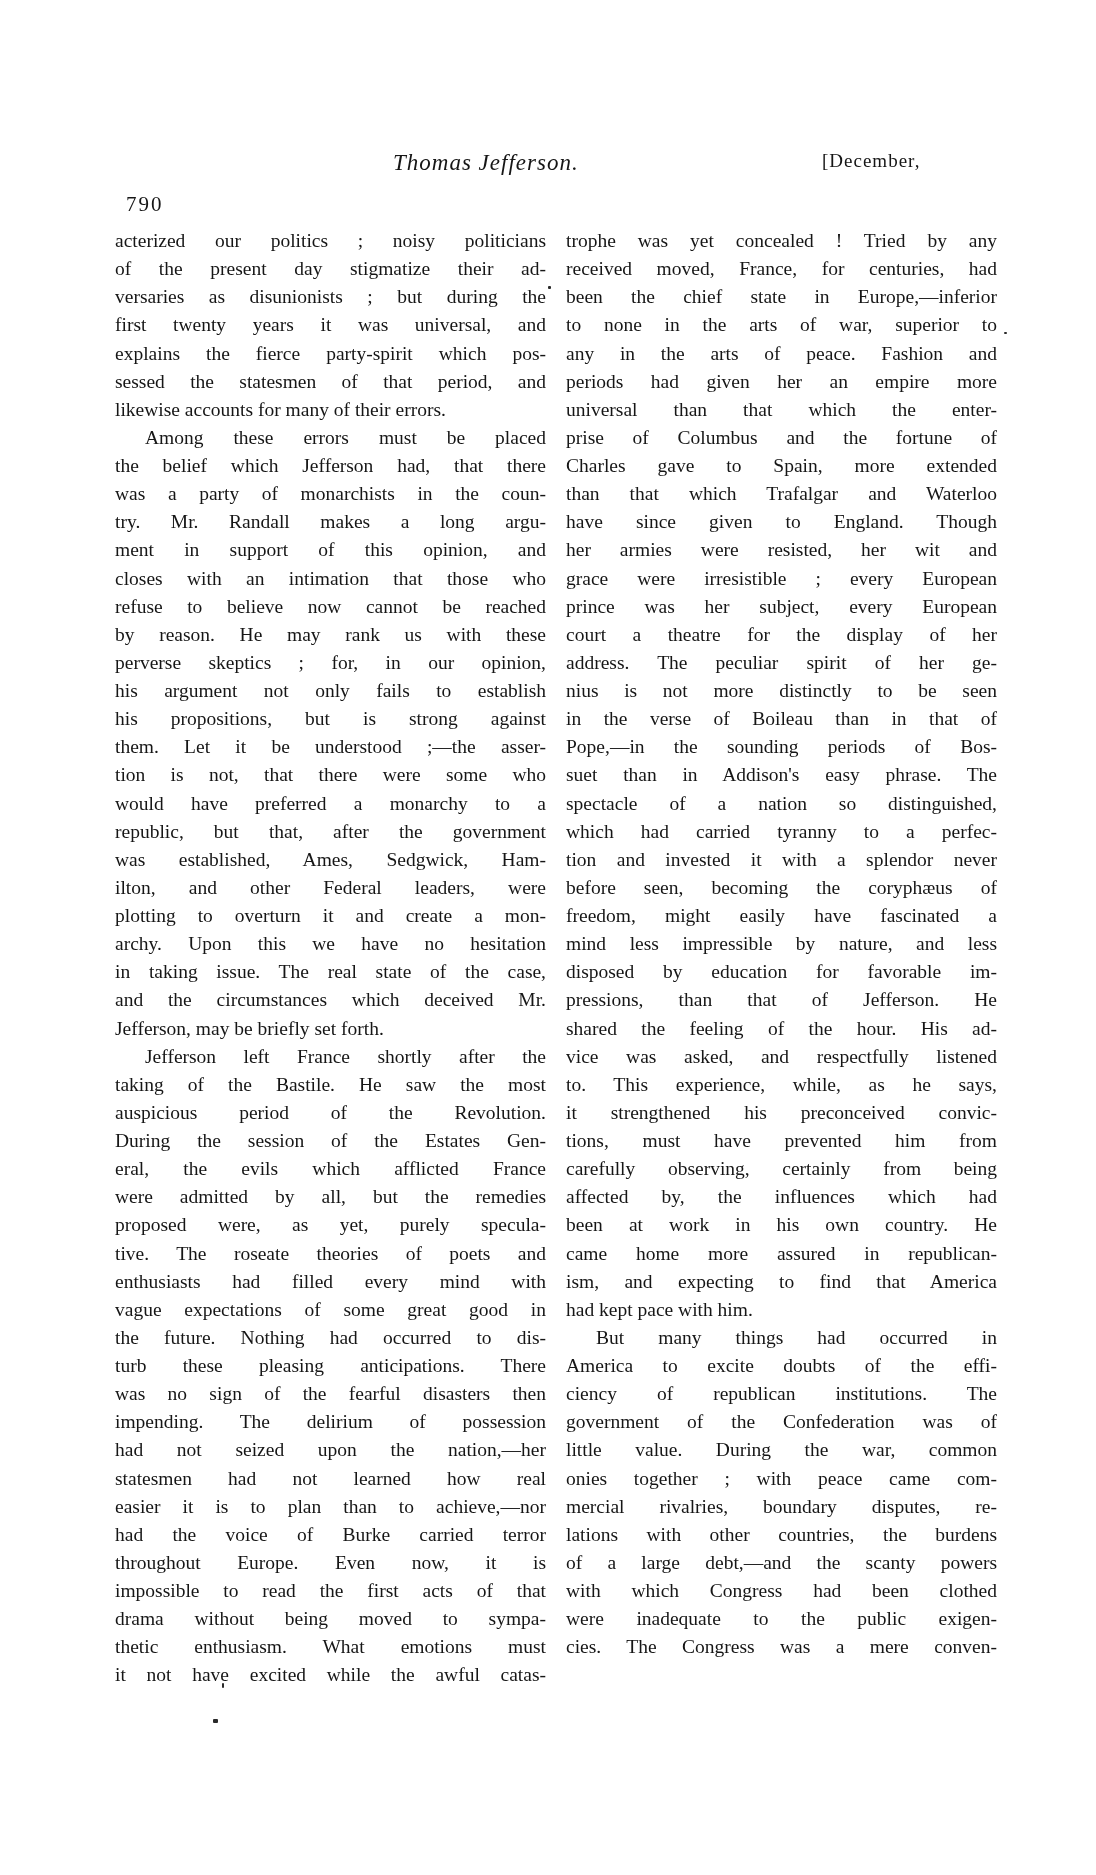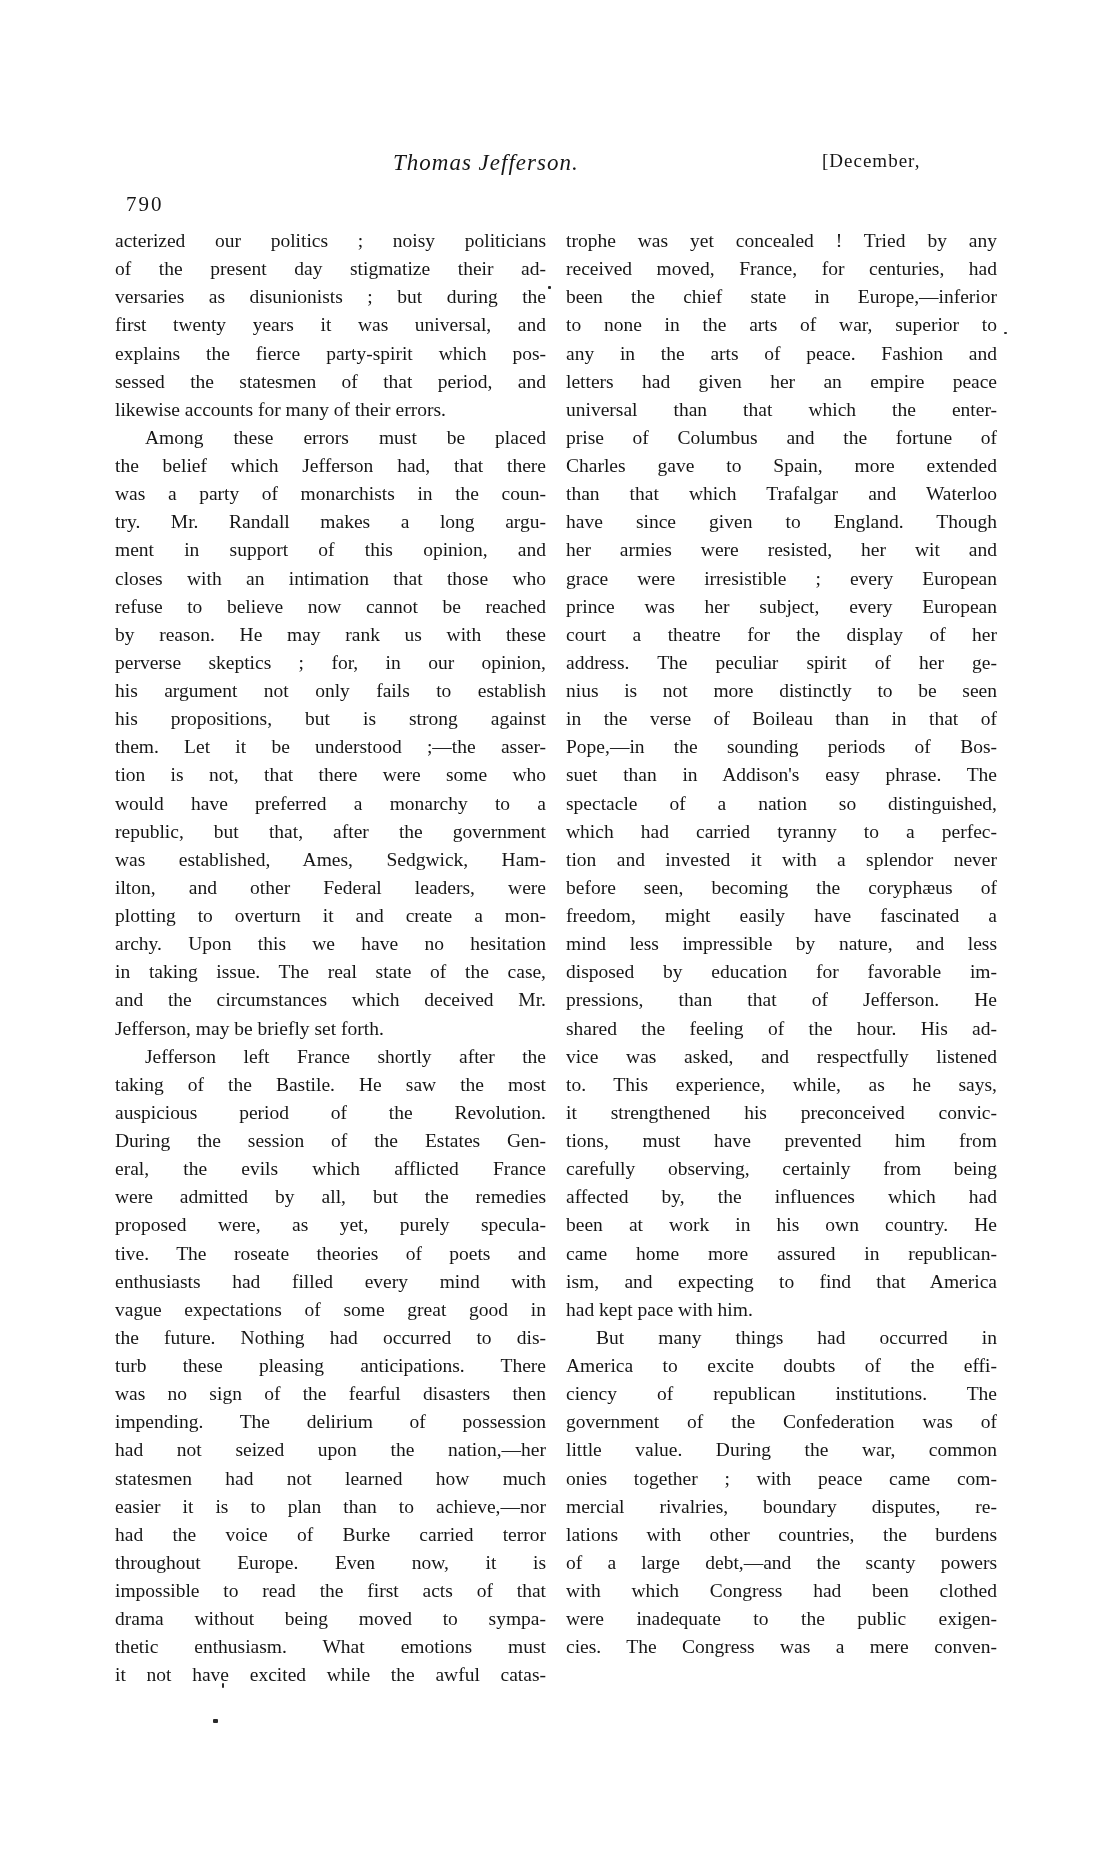--- a/index.html
+++ b/index.html
@@ -108,38 +108,38 @@
       <div class="line">were admitted by all, but the remedies</div>
       <div class="line">proposed were, as yet, purely specula-</div>
       <div class="line">tive. The roseate theories of poets and</div>
       <div class="line">enthusiasts had filled every mind with</div>
       <div class="line">vague expectations of some great good in</div>
       <div class="line">the future. Nothing had occurred to dis-</div>
       <div class="line">turb these pleasing anticipations. There</div>
       <div class="line">was no sign of the fearful disasters then</div>
       <div class="line">impending. The delirium of possession</div>
       <div class="line">had not seized upon the nation,—her</div>
-      <div class="line">statesmen had not learned how much</div>
+      <div class="line">statesmen had not learned how real</div>
       <div class="line">easier it is to plan than to achieve,—nor</div>
       <div class="line">had the voice of Burke carried terror</div>
       <div class="line">throughout Europe. Even now, it is</div>
       <div class="line">impossible to read the first acts of that</div>
       <div class="line">drama without being moved to sympa-</div>
       <div class="line">thetic enthusiasm. What emotions must</div>
       <div class="line">it not have excited while the awful catas-</div>
     </div>
   </div>
 <div class="column" id="col-right">
     <div class="paragraph">
       <div class="line">trophe was yet concealed ! Tried by any</div>
       <div class="line">received moved, France, for centuries, had</div>
       <div class="line">been the chief state in Europe,—inferior</div>
       <div class="line">to none in the arts of war, superior to</div>
       <div class="line">any in the arts of peace. Fashion and</div>
-      <div class="line">letters had given her an empire peace</div>
+      <div class="line">periods had given her an empire more</div>
       <div class="line">universal than that which the enter-</div>
       <div class="line">prise of Columbus and the fortune of</div>
       <div class="line">Charles gave to Spain, more extended</div>
       <div class="line">than that which Trafalgar and Waterloo</div>
       <div class="line">have since given to England. Though</div>
       <div class="line">her armies were resisted, her wit and</div>
       <div class="line">grace were irresistible ; every European</div>
       <div class="line">prince was her subject, every European</div>
       <div class="line">court a theatre for the display of her</div>
       <div class="line">address. The peculiar spirit of her ge-</div>

